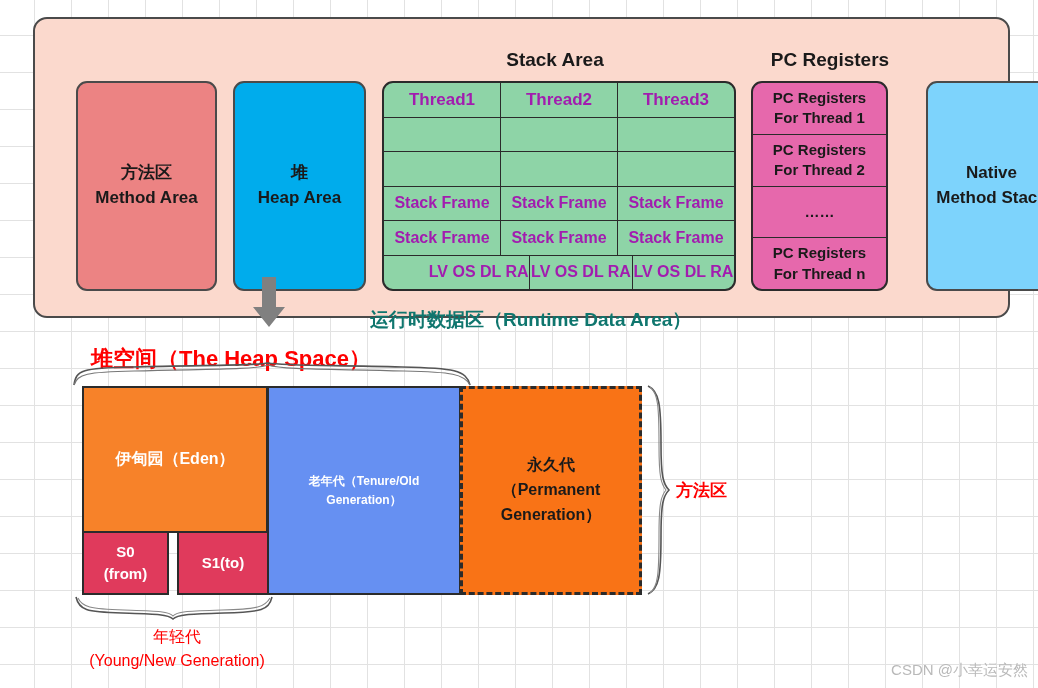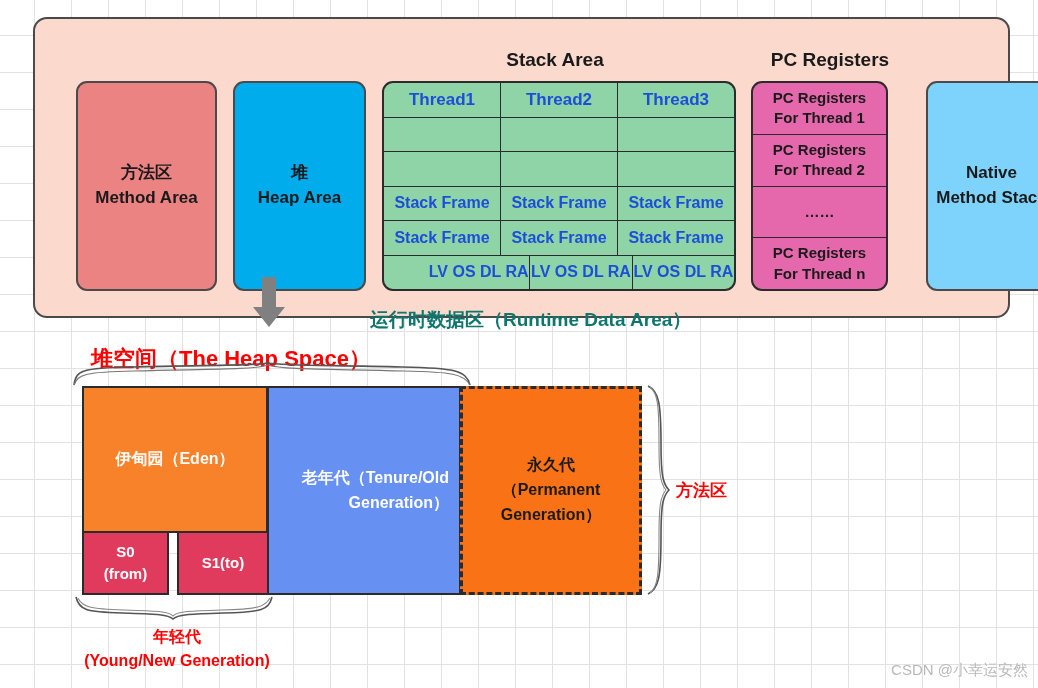--- a/index.html
+++ b/index.html
@@ -88,21 +88,21 @@
   }
   #stack-area-table .srow:last-child { border-bottom: none; padding-left: 44px; }
   #stack-area-table .scell {
     flex: 1 1 0;
     border-right: 1.5px solid #2b2b2b;
     display: flex;
     align-items: center;
     justify-content: center;
     font-size: 16px;
     font-weight: bold;
-    color: #1d4ed8;
+    color: #a21caf;
     white-space: nowrap;
   }
   #stack-area-table .scell:last-child { border-right: none; }
   #stack-area-table .srow.head .scell { font-size: 17px; }
 
   
   #pc-registers-table {
     position: absolute;
     left: 716px; top: 62px;
     width: 137px; height: 210px;
@@ -180,22 +180,22 @@
     border: 2px solid #2b2b2b;
     display: flex; flex-direction: row; align-items: center; justify-content: center;
     font-size: 15px; font-weight: bold; color: #ffffff; line-height: 1.45;
   }
   #tenure-block {
     position: absolute;
     left: 267px; top: 386px; width: 194px; height: 209px;
     background: #6690f2;
     border: 2px solid #2b2b2b;
     display: flex; align-items: center; justify-content: center;
-    font-size: 16px; font-weight: bold; color: #ffffff;
-    text-align: right; line-height: 1.55; padding: 0 10px;
+    font-size: 12px; font-weight: bold; color: #ffffff;
+    text-align: center; line-height: 1.55; padding: 0 10px;
   }
   #permgen-block {
     position: absolute;
     left: 460px; top: 386px; width: 182px; height: 209px;
     background: #f97316;
     border: 3px dashed #2b2b2b;
     display: flex; align-items: center; justify-content: center;
     font-size: 16px; font-weight: bold; color: #1a1a1a;
     text-align: center; line-height: 1.55; padding: 0 20px;
   }
@@ -208,21 +208,21 @@
     font-size: 17px; font-weight: bold; color: #ff0000; white-space: nowrap;
   }
 
   
   #young-brace { position: absolute; left: 74px; top: 596px; width: 200px; height: 24px; }
   #young-gen-label {
     position: absolute;
     left: 68px; top: 625px;
     width: 218px;
     text-align: center;
-    font-size: 16px; font-weight: bold; color: #ff0000;
+    font-size: 16px; font-weight: normal; color: #ff0000;
     line-height: 1.5;
   }
 
   
   #watermark {
     position: absolute;
     right: 10px; bottom: 8px;
     font-size: 15px;
     color: #b9b9b9;
     white-space: nowrap;

